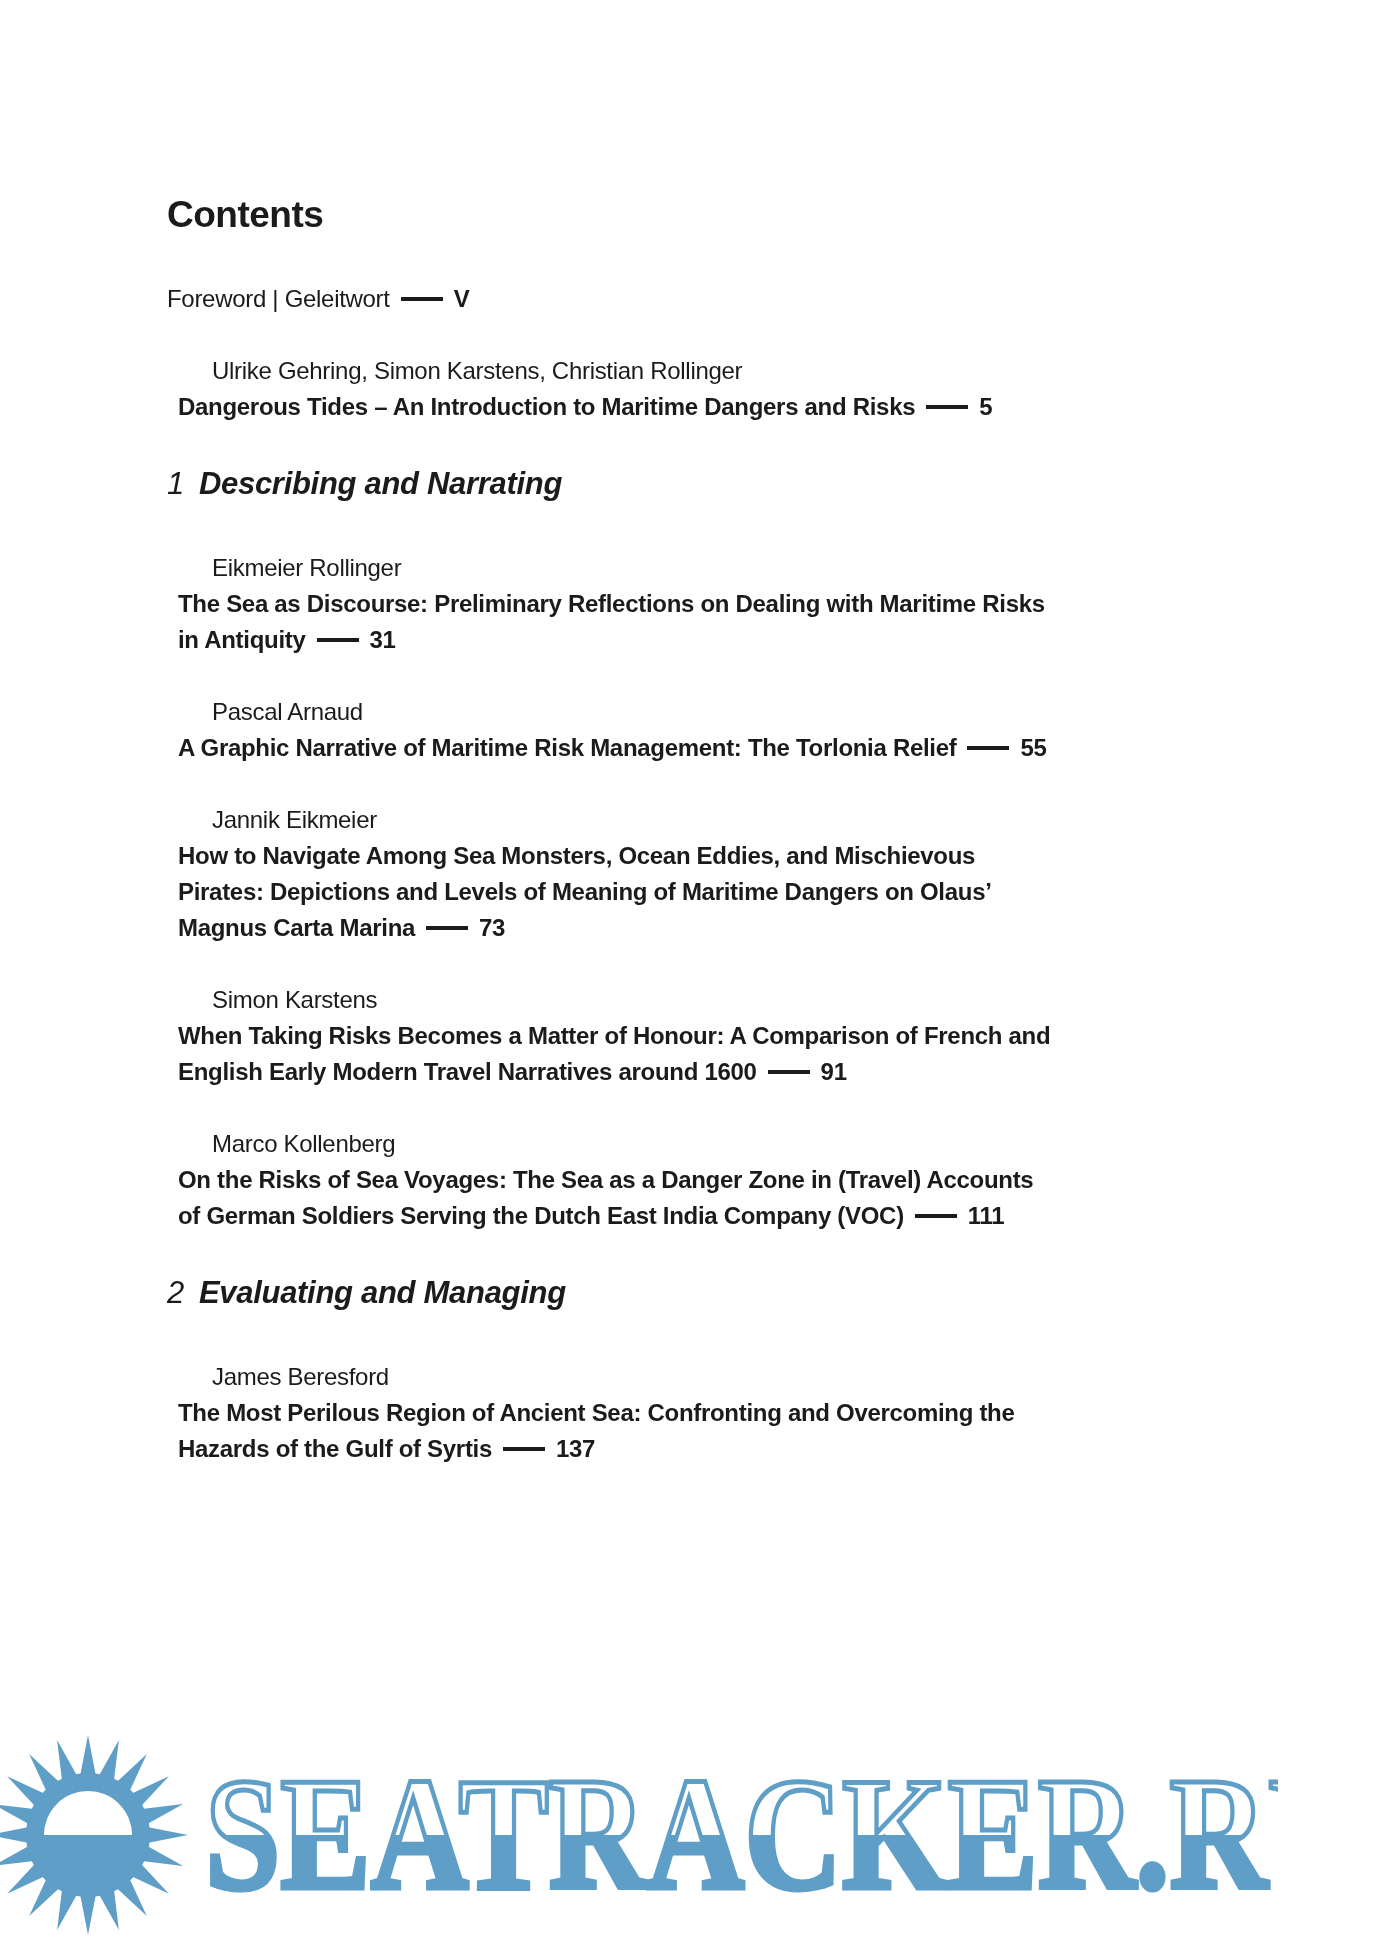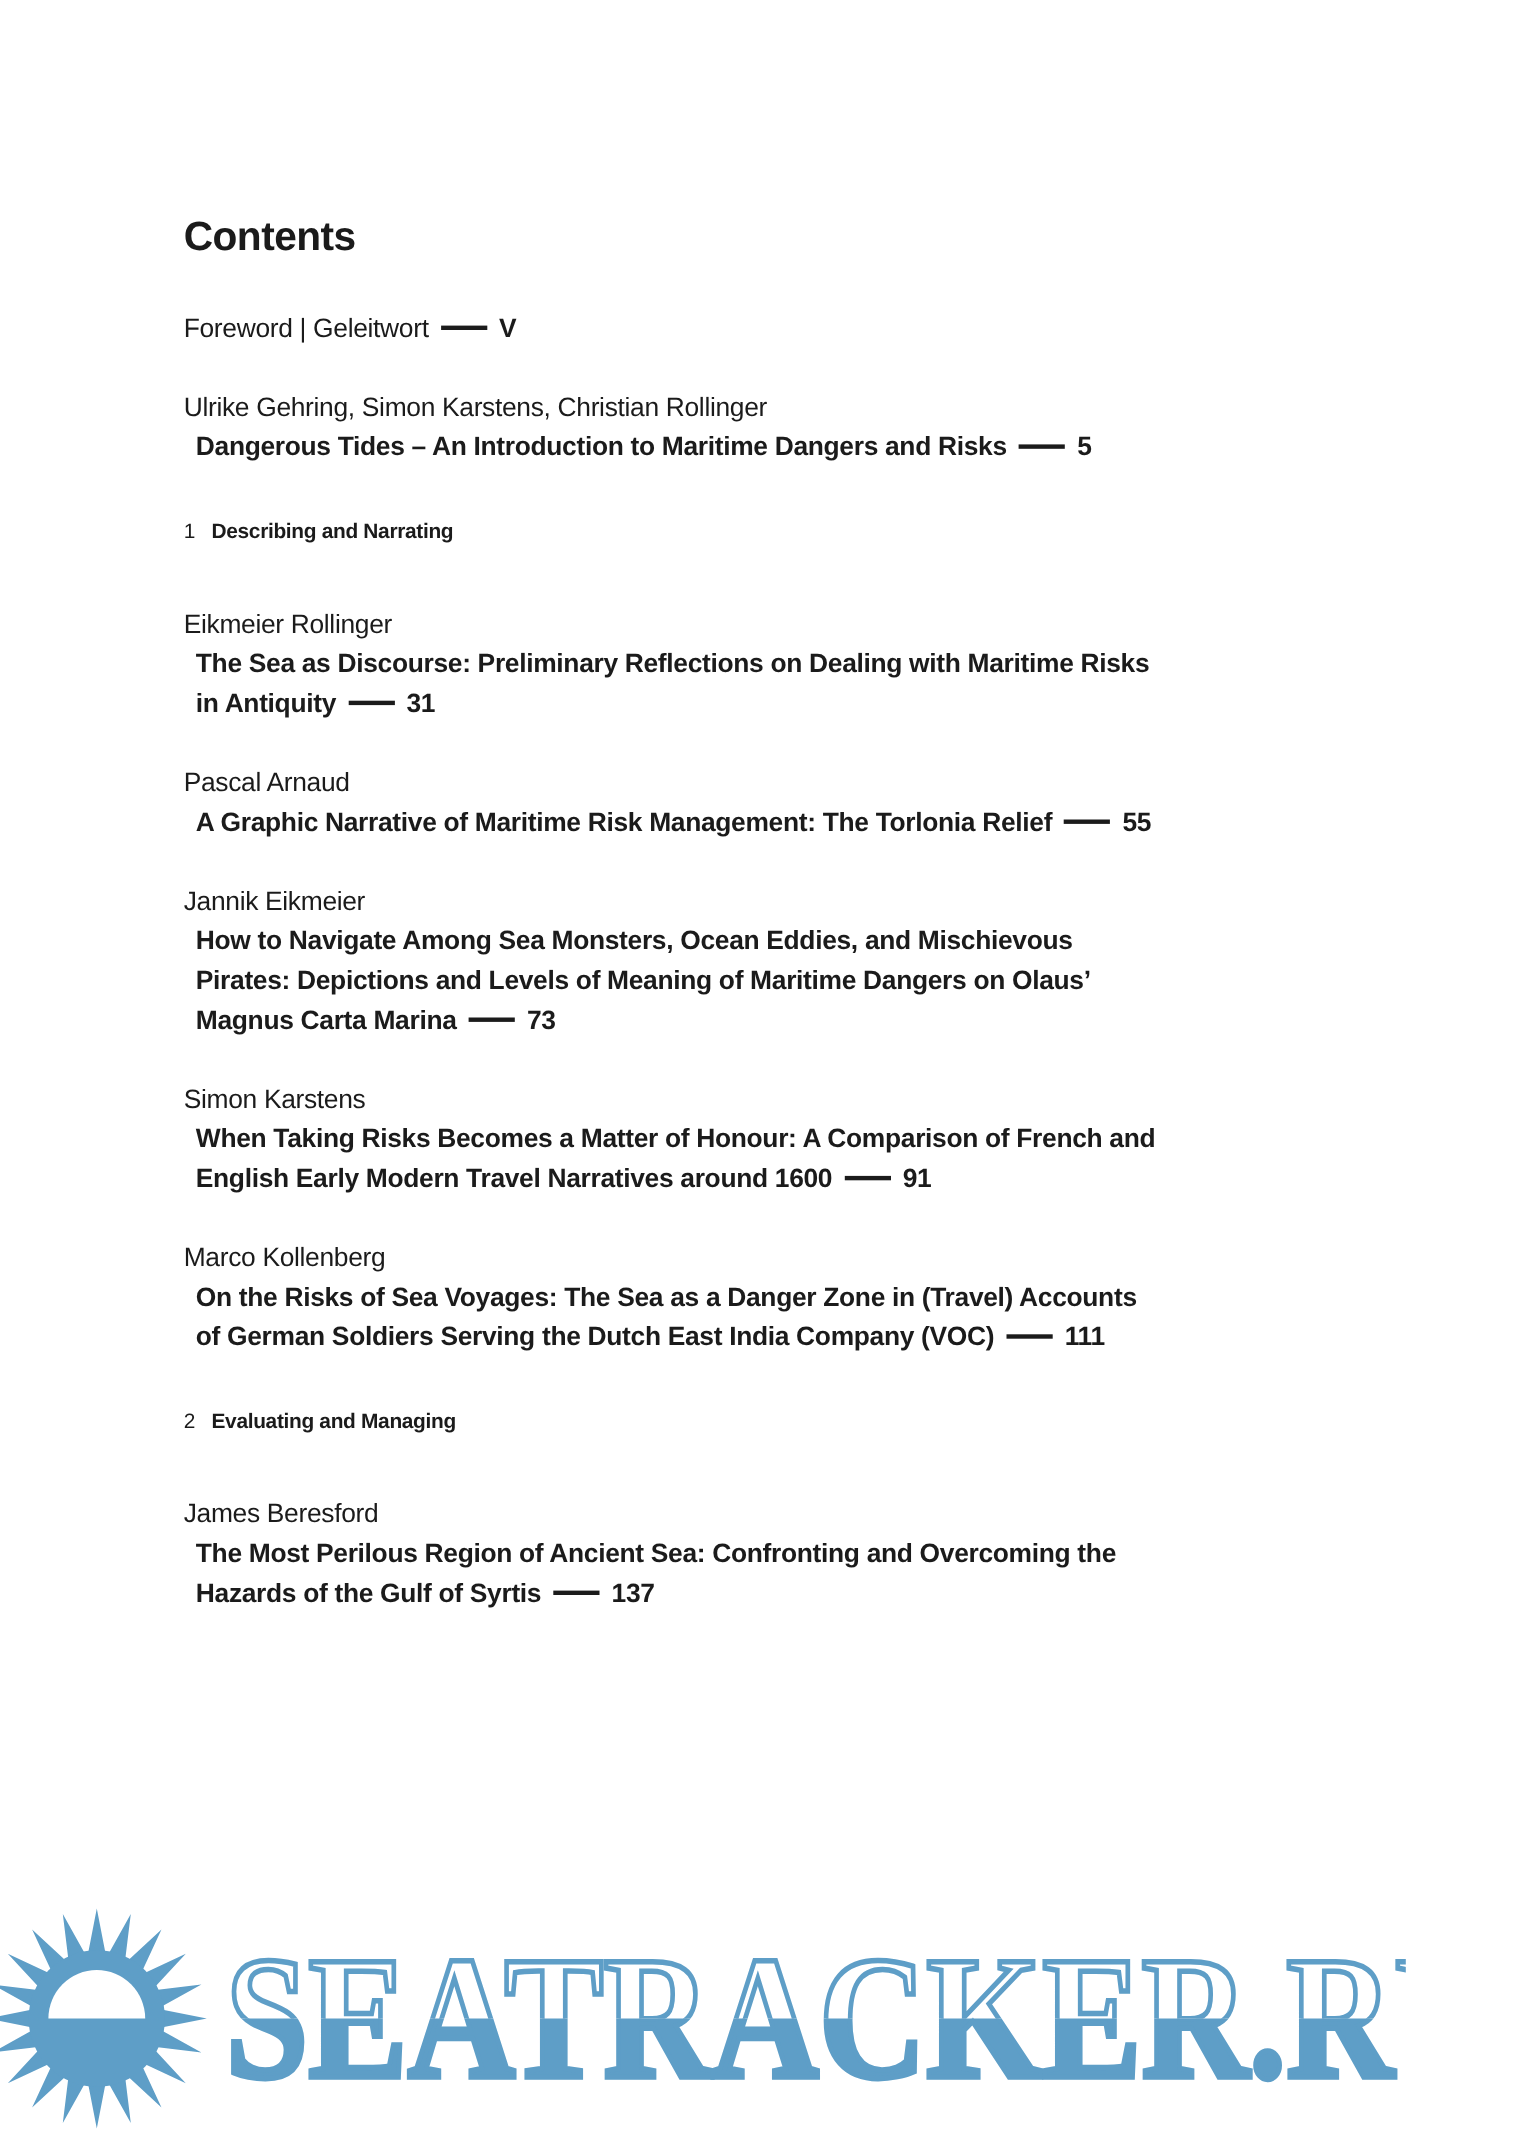--- a/index.html
+++ b/index.html
@@ -25,38 +25,39 @@
     letter-spacing: -0.5px;
     margin: 0 0 48px 0;
   }
   .toc-entry {
     font-size: 24px;
     line-height: 36px;
     letter-spacing: -0.3px;
     margin: 0 0 36px 0;
   }
   .front-label { font-weight: 400; }
-  .authors { font-weight: 400; }
+  .authors { font-weight: 400; margin-left: 45px; }
   .title-line { font-weight: 700; white-space: nowrap; margin-left: 11px; }
   .italic { }
   .dash {
     display: inline-block;
     width: 42px;
     height: 4px;
     background: #1b1b1b;
     vertical-align: 6px;
     margin: 0 11px;
   }
   .page-num { font-weight: 700; }
   .section-heading {
-    font-size: 19px;
+    font-size: 31px;
     line-height: 37px;
     font-weight: 700;
     letter-spacing: -0.3px;
     margin: 40px 0 48px 0;
+    font-style: italic;
   }
   .section-number { font-weight: 400; margin-right: 15px; }
   .watermark {
     position: absolute;
     left: 0;
     bottom: 0;
     width: 1386px;
     height: 258px;
   }
 </style>

